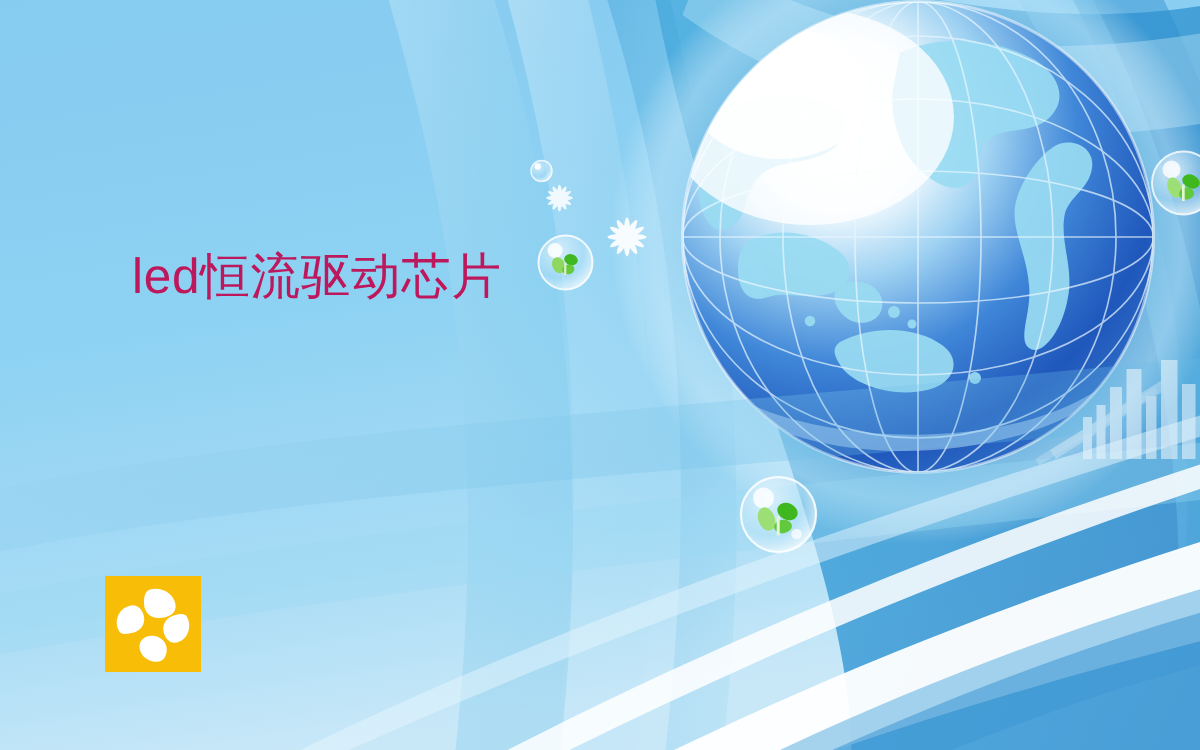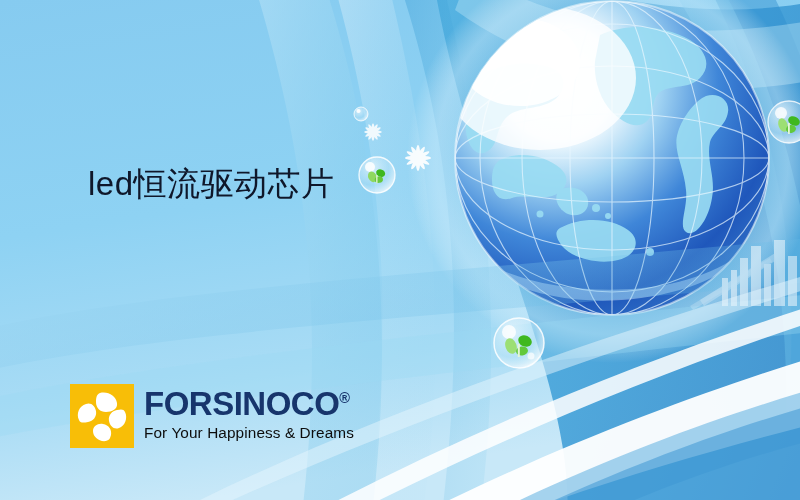--- a/index.html
+++ b/index.html
@@ -24,21 +24,21 @@
     display: block;
   }
   
   .headline {
     position: absolute;
     left: 88px;
     top: 163px;
     width: 420px;
     z-index: 30;
     line-height: 1.28;
-    color: #0f172a;
+    color: #be185d;
     font-size: 33px;
     font-weight: 500;
     letter-spacing: 0.5px;
     white-space: nowrap;
   }
   .headline .line1 {
     display: block;
   }
   .headline .line2 {
     display: block;
@@ -333,19 +333,15 @@
       <svg viewBox="0 0 64 64">
 
         <g fill="#ffffff">
           <path d="M30,9 C38,7 46,12 47,19 C48,25 42,28 36,28 C30,28 26,24 26,18 C26,13 27,10 30,9 Z"></path>
           <path d="M55,28 C58,34 55,42 49,44 C44,46 40,42 39,37 C38,31 42,27 47,26 C51,25 54,25 55,28 Z"></path>
           <path d="M36,57 C29,58 23,53 23,47 C23,42 28,39 33,40 C39,41 42,46 41,51 C40,55 39,56 36,57 Z"></path>
           <path d="M9,36 C6,30 9,22 16,20 C21,18 25,22 26,27 C27,33 23,37 18,38 C13,39 10,39 9,36 Z"></path>
         </g>
       </svg>
     </div>
-    <div class="logo-text">
-      <div class="wordmark"><span>FORSINOCO</span><span class="reg">®</span></div>
-      <div class="tagline">For Your Happiness &amp; Dreams</div>
-    </div>
   </div>
 
 </div>
 
 </body></html>

